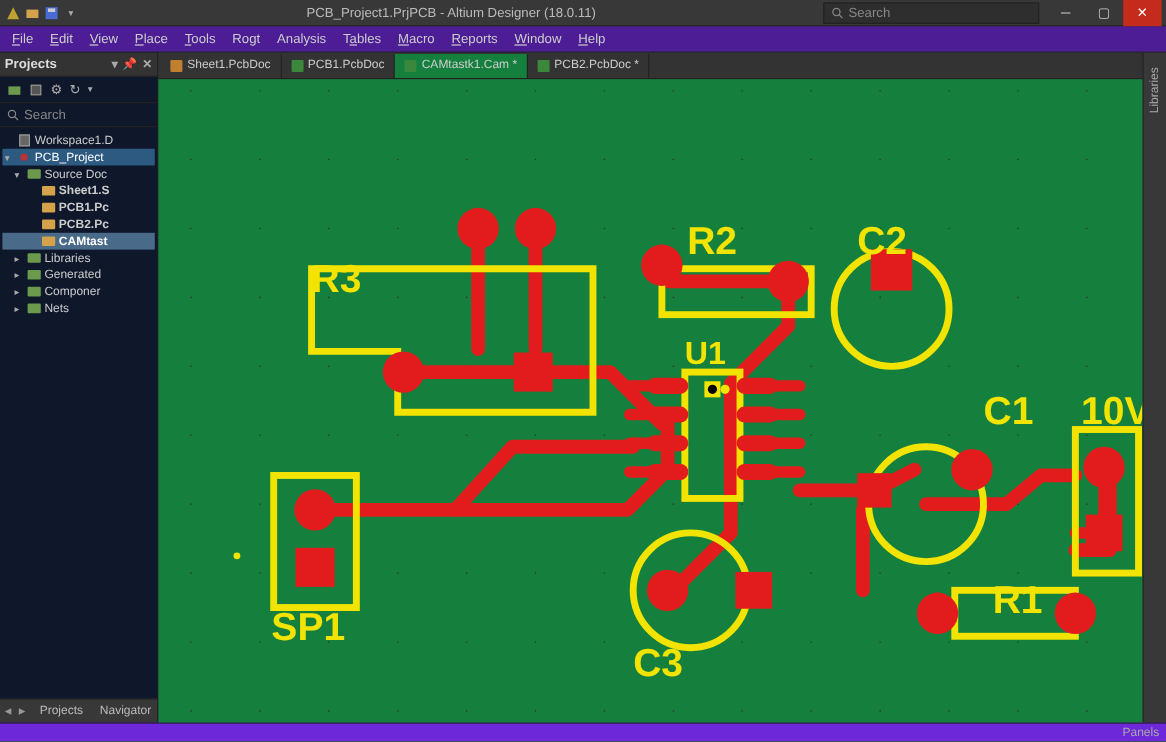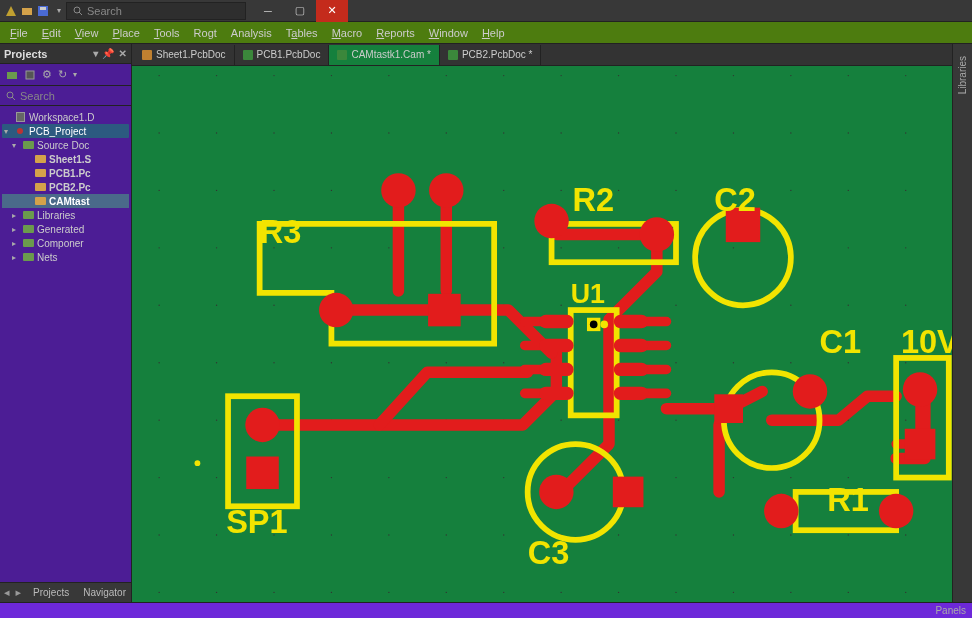--- a/index.html
+++ b/index.html
@@ -5,25 +5,25 @@
 * { box-sizing: border-box; margin: 0; padding: 0; font-family: "Segoe UI", Tahoma, sans-serif; }
 body { width: 972px; height: 618px; background: #3a3a3a; color: #ccc; overflow: hidden; font-size: 11px; display: flex; flex-direction: column; }
 .title-bar { height: 22px; background: #383838; display: flex; align-items: center; padding: 0 4px; border-bottom: 1px solid #222; }
 .title-bar-icons { display: flex; gap: 2px; }
 .title-bar-icons .aicon { width: 14px; height: 14px; display: flex; align-items: center; justify-content: center; }
 .title-bar-title { flex: 1; text-align: center; color: #bbb; font-size: 11px; }
 .search-bar { display: flex; align-items: center; gap: 4px; background: #2e2e2e; border: 1px solid #222; padding: 0 6px; height: 18px; width: 180px; color: #888; }
 .win-btns { display: flex; margin-left: 6px; }
 .win-btn { width: 32px; height: 22px; display: flex; align-items: center; justify-content: center; color: #ccc; }
 .win-btn.close { background: #c42b1c; color: #fff; }
-.menu-bar { height: 22px; background: #4d7c0f; display: flex; align-items: center; padding: 0 4px; gap: 2px; border-bottom: 1px solid #222; }
+.menu-bar { height: 22px; background: #4c1d95; display: flex; align-items: center; padding: 0 4px; gap: 2px; border-bottom: 1px solid #222; }
 .menu-item { padding: 2px 6px; color: #ccc; font-size: 11px; }
 .menu-item .ul { text-decoration: underline; }
 .body-row { flex: 1; display: flex; min-height: 0; }
-.left-panel { width: 132px; background: #4c1d95; border-right: 1px solid #222; display: flex; flex-direction: column; }
+.left-panel { width: 132px; background: #0f172a; border-right: 1px solid #222; display: flex; flex-direction: column; }
 .panel-header { height: 20px; background: #333; padding: 0 4px; display: flex; align-items: center; font-weight: bold; color: #ddd; border-bottom: 1px solid #222; }
 .panel-header .spacer { flex: 1; }
 .pin { color: #aaa; margin-left: 4px; font-size: 10px; }
 .panel-toolbar { height: 22px; display: flex; align-items: center; gap: 6px; padding: 0 6px; border-bottom: 1px solid #222; color: #aaa; }
 .panel-search { height: 20px; display: flex; align-items: center; gap: 4px; padding: 0 6px; color: #888; border-bottom: 1px solid #222; }
 .tree { flex: 1; padding: 4px 2px; font-size: 10px; overflow: hidden; }
 .tree-node { display: flex; align-items: center; height: 14px; white-space: nowrap; }
 .tree-indent-0 { padding-left: 2px; }
 .tree-indent-1 { padding-left: 10px; }
 .tree-indent-2 { padding-left: 22px; font-weight: bold; }
@@ -71,20 +71,21 @@
         </svg>
       </span>
     <span class="aicon">
         <svg width="12" height="12">
           <rect x="1" y="1" width="10" height="10" fill="#4a6ad4"></rect>
           <rect x="3" y="2" width="6" height="3" fill="#ccc"></rect>
         </svg>
       </span>
     <span class="aicon" style="color:#aaa;font-size:8px;">▾</span>
   </div>
+  <div class="title-bar-title">PCB_Project1.PrjPCB - Altium Designer (18.0.11)</div>
   <div class="search-bar">
     <span>
         <svg width="10" height="10">
           <circle cx="4" cy="4" r="3" stroke="#888" fill="none"></circle>
           <line x1="6" y1="6" x2="9" y2="9" stroke="#888"></line>
         </svg>
       </span>
     <span>Search</span>
   </div>
   <div class="win-btns">

